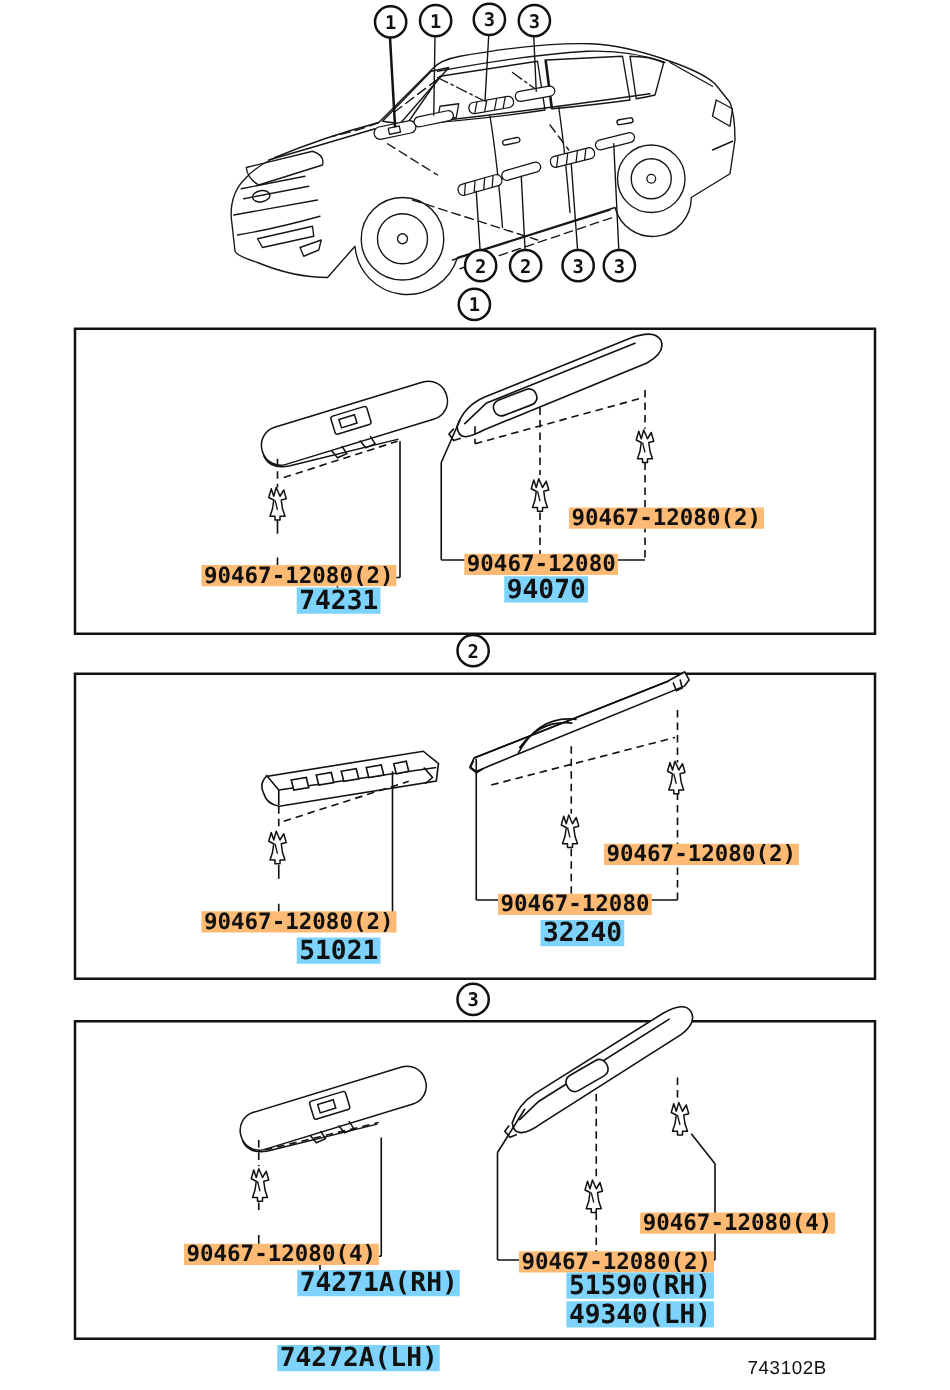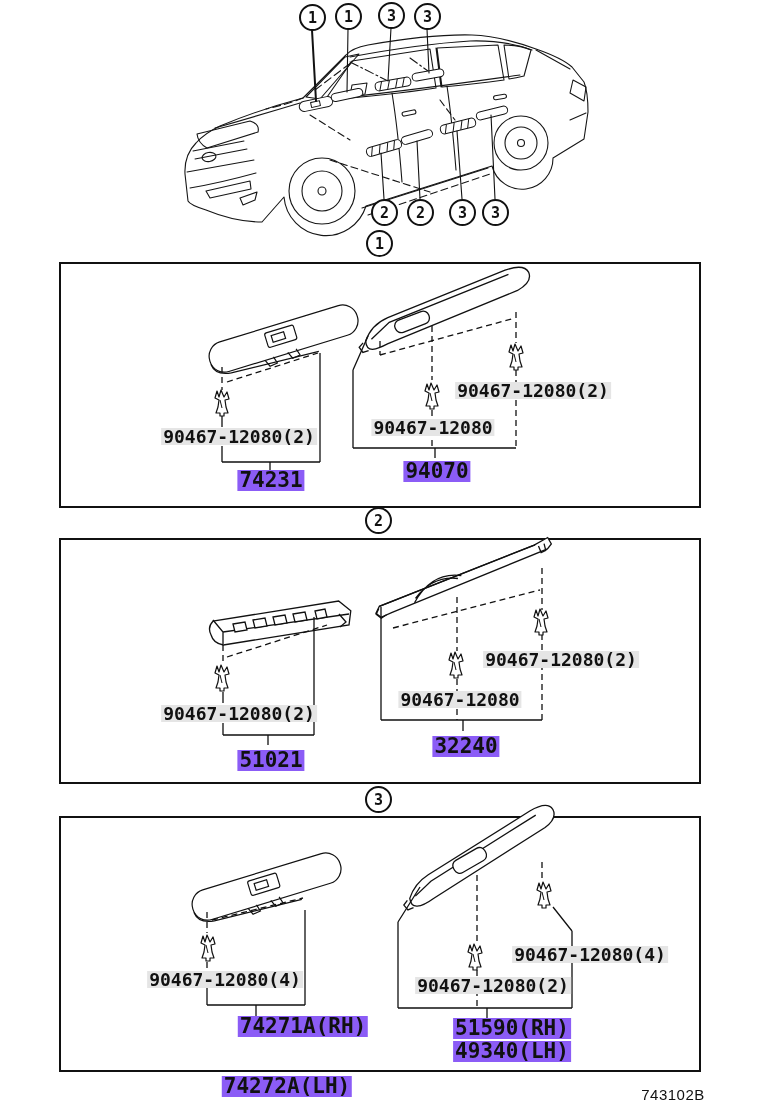--- a/index.html
+++ b/index.html
@@ -3,25 +3,25 @@
 <meta charset="utf-8">
 <style>
   html,body{margin:0;padding:0;background:#fff;}
   .page{position:relative;width:760px;height:1112px;background:#fff;overflow:hidden;
         font-family:"DejaVu Sans Mono",monospace;color:#111;}
   svg.art{position:absolute;left:0;top:0;z-index:1;pointer-events:none;}
   .box{position:absolute;left:59px;width:642px;border:2px solid #111;box-sizing:border-box;z-index:0;background:#fff;}
   .co{position:absolute;z-index:3;width:27px;height:27px;box-sizing:border-box;border:2px solid #111;
       border-radius:50%;background:#fff;display:flex;align-items:center;justify-content:center;
       font:700 15px "DejaVu Sans Mono",monospace;}
-  .lbl{position:absolute;z-index:2;transform:translateX(-50%);white-space:nowrap;background:#e5e5e5;
-       padding:0 2px;font:700 18px "DejaVu Sans Mono",monospace;line-height:17px;}
-  .pn{position:absolute;z-index:2;transform:translateX(-50%);white-space:nowrap;background:#8b5cf6;
+  .lbl{position:absolute;z-index:2;transform:translateX(-50%);white-space:nowrap;background:#fdba74;
+       padding:0 2px;font:700 18px "DejaVu Sans Mono",monospace;line-height:17px;margin-top:24px;}
+  .pn{position:absolute;z-index:2;transform:translateX(-50%);white-space:nowrap;background:#7dd3fc;
       padding:0 2px;font:700 21px "DejaVu Sans Mono",monospace;line-height:21px;}
-  .code{position:absolute;z-index:2;left:598px;top:1086px;width:150px;text-align:center;
+  .code{position:absolute;z-index:2;left:598px;top:1086px;width:150px;text-align:left;
         font:15px "Liberation Sans",sans-serif;letter-spacing:.5px;}
 </style>
 </head>
 <body>
 
 <div class="page">
 
   <div class="box" style="top:262px;height:246px;"></div>
   <div class="box" style="top:538px;height:246px;"></div>
   <div class="box" style="top:816px;height:256px;"></div>

